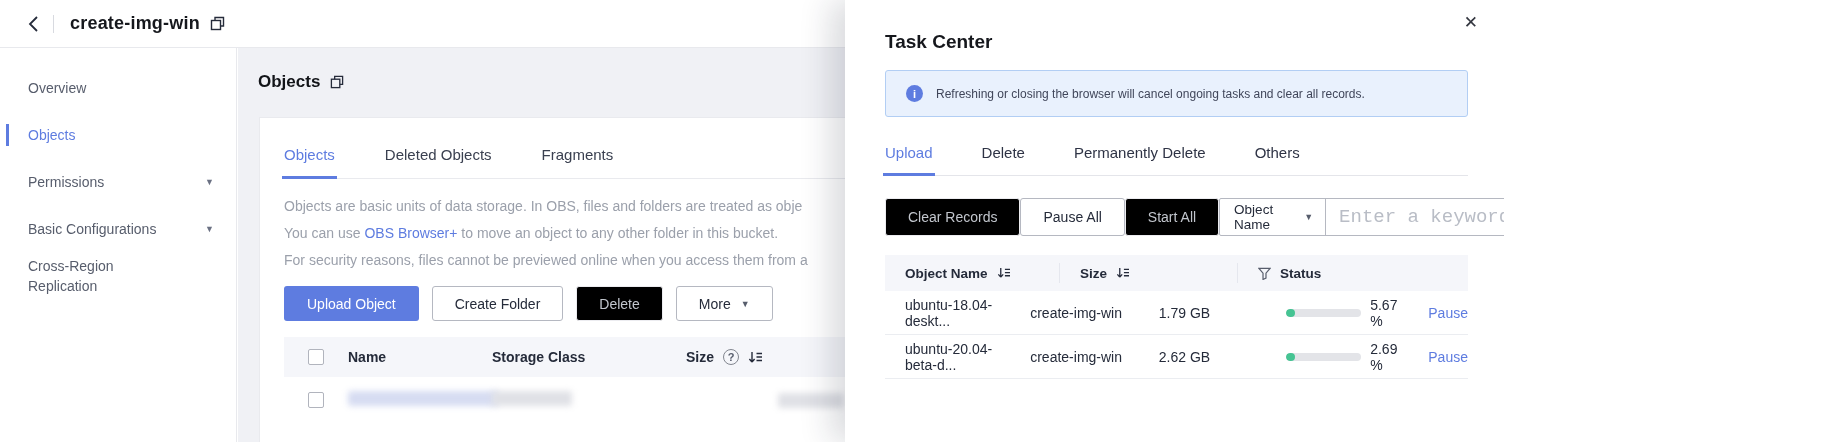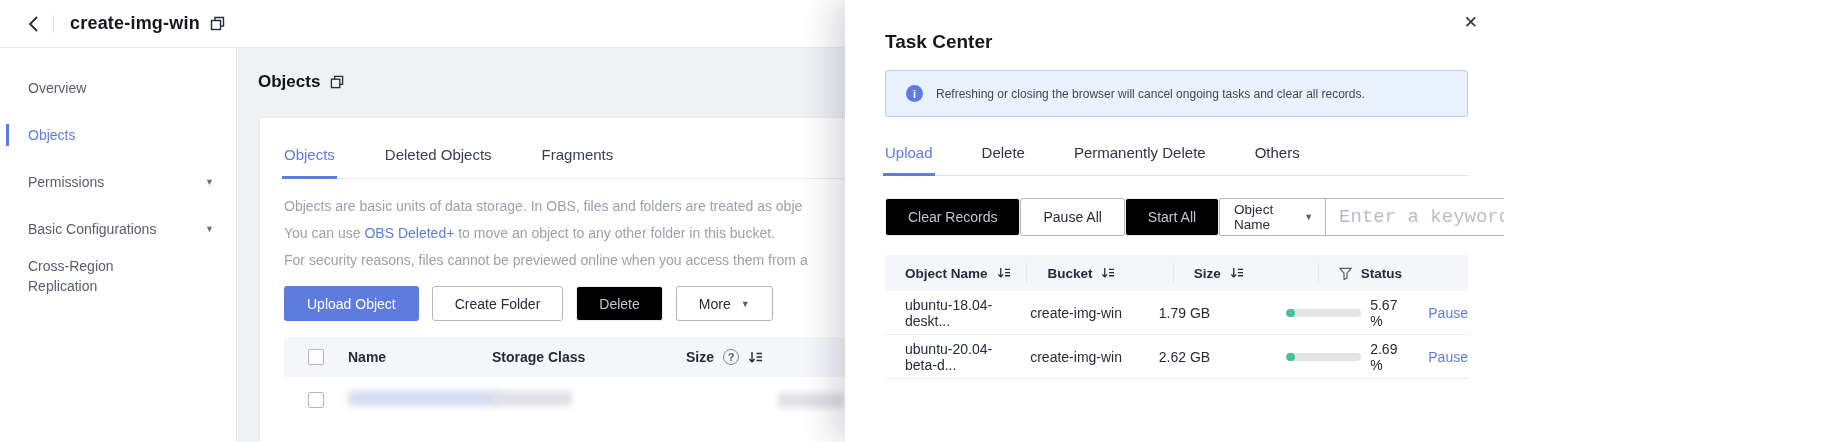--- a/index.html
+++ b/index.html
@@ -160,21 +160,21 @@
 
     <div class="card">
       <div class="obj-tabs">
         <div class="obj-tab active">Objects</div>
         <div class="obj-tab">Deleted Objects</div>
         <div class="obj-tab">Fragments</div>
       </div>
 
       <div class="desc">
         <div>Objects are basic units of data storage. In OBS, files and folders are treated as obje</div>
-        <div><span>You can use </span><a class="link">OBS Deleted+</a><span> to move an object to any other folder in this bucket.</span></div>
+        <div><span>You can use </span><a class="link">OBS Browser+</a><span> to move an object to any other folder in this bucket.</span></div>
         <div>For security reasons, files cannot be previewed online when you access them from a</div>
       </div>
 
       <div class="btn-row">
         <div class="btn primary">Upload Object</div>
         <div class="btn secondary">Create Folder</div>
         <div class="btn disabled">Delete</div>
         <div class="btn secondary">
           <span>More</span>
           <span class="caret">▼</span>
@@ -255,29 +255,20 @@
       <div class="tc-thead">
         <div class="tc-th th-objname">
           <span>Object Name</span>
           <span class="sort-ic">
             <svg width="14" height="12" viewBox="0 0 15 13">
                 <path d="M4 1 v10 M4 11 l-2.6-3 M4 11 l2.6-3" fill="none" stroke="#252b3a" stroke-width="1.4"></path>
                 <path d="M8.5 2.5 h5.5 M8.5 6 h5.5 M8.5 9.5 h5.5" stroke="#252b3a" stroke-width="1.4"></path>
               </svg>
           </span>
         </div>
-        <div class="tc-th th-bucket">
-          <span>Bucket</span>
-          <span class="sort-ic">
-            <svg width="14" height="12" viewBox="0 0 15 13">
-                <path d="M4 1 v10 M4 11 l-2.6-3 M4 11 l2.6-3" fill="none" stroke="#252b3a" stroke-width="1.4"></path>
-                <path d="M8.5 2.5 h5.5 M8.5 6 h5.5 M8.5 9.5 h5.5" stroke="#252b3a" stroke-width="1.4"></path>
-              </svg>
-          </span>
-        </div>
         <div class="tc-th th-size">
           <span>Size</span>
           <span class="sort-ic">
             <svg width="14" height="12" viewBox="0 0 15 13">
                 <path d="M4 1 v10 M4 11 l-2.6-3 M4 11 l2.6-3" fill="none" stroke="#252b3a" stroke-width="1.4"></path>
                 <path d="M8.5 2.5 h5.5 M8.5 6 h5.5 M8.5 9.5 h5.5" stroke="#252b3a" stroke-width="1.4"></path>
               </svg>
           </span>
         </div>
         <div class="tc-th th-status">

